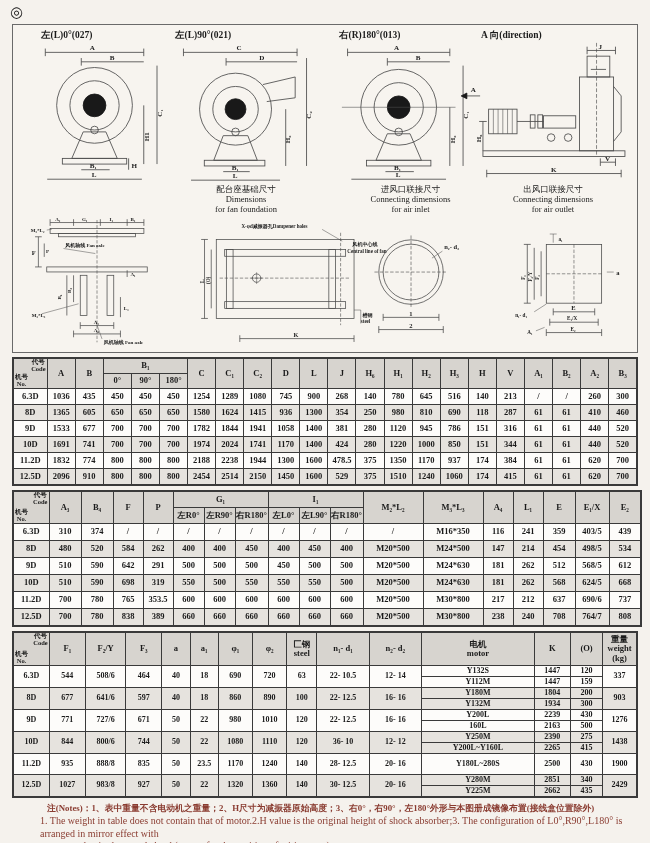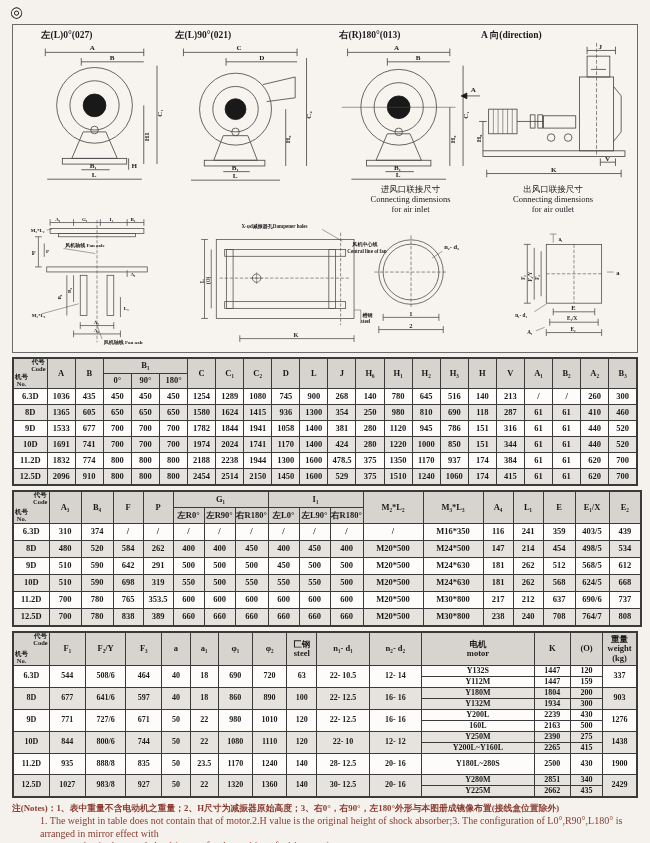--- a/index.html
+++ b/index.html
@@ -38,21 +38,21 @@
   .dim-table tbody td,.dim-table tbody th{background:#fdfcfa;height:15px;}
   #t2 tbody td,#t2 tbody th{height:16px;}
   #t3 tbody td,#t3 tbody th{height:10px;font-size:8px;}
   .dim-table tr.shade td,.dim-table tr.shade th{background:#e6e3de;}
   #t3 tr.tall td,#t3 tr.tall th{height:20px;}
   th.corner{position:relative;
     background:linear-gradient(to bottom right,rgba(0,0,0,0) 48.5%,#3a3a3a 48.5%,#3a3a3a 51.5%,rgba(0,0,0,0) 51.5%),#d7d4cf;}
   th.corner .ct{position:absolute;top:0;right:1px;font-size:6.5px;line-height:1.05;white-space:pre-line;}
   th.corner .cb{position:absolute;bottom:0;left:1px;font-size:6.5px;line-height:1.05;white-space:pre-line;}
   .notes{margin:5px 12px 0 12px;color:#8a3c31;}
-  .notes .cn{font-size:8.8px;font-weight:bold;}
+  .notes .cn{font-size:8.8px;font-weight:bold;margin-left:35px;}
   .notes .en{font-size:10px;white-space:pre-line;padding-left:28px;line-height:1.25;}
 </style>
 </head>
 <body>
 
 <div class="title">
   <span class="bullet">◎</span>
 </div>
 
 <div class="diagbox">
@@ -180,20 +180,23 @@
         <line x1="10" y1="136" x2="10" y2="144"></line>
         <line x1="152" y1="136" x2="152" y2="144"></line>
       <line x1="126" y1="2" x2="126" y2="120" class="dsh"></line>
     </g>
     <text x="128" y="8">J</text>
     <text x="1" y="104" transform="rotate(-90 4 104)">H₆</text>
     <text x="135" y="127">V</text>
     <text x="78" y="138">K</text>
   </svg>
 
+  <div class="dcap" style="left:168px;top:160px;width:130px;">配台座基础尺寸
+Dimensions
+for fan foundation</div>
   <div class="dcap" style="left:330px;top:160px;width:135px;">进风口联接尺寸
 Connecting dimensions
 for air inlet</div>
   <div class="dcap" style="left:470px;top:160px;width:140px;">出风口联接尺寸
 Connecting dimensions
 for air outlet</div>
 
   <svg class="dsvg" style="left:8px;top:190px;" width="152" height="134" viewBox="0 0 160 160">
     <g>
       <line x1="24" y1="9" x2="136" y2="9"></line>
@@ -823,21 +826,21 @@
       <tr class="shade">
         <th class="code" rowspan="2">10D</th>
         <td rowspan="2">844</td>
         <td rowspan="2">800/6</td>
         <td rowspan="2">744</td>
         <td rowspan="2">50</td>
         <td rowspan="2">22</td>
         <td rowspan="2">1080</td>
         <td rowspan="2">1110</td>
         <td rowspan="2">120</td>
-        <td rowspan="2">22- 10</td>
+        <td rowspan="2">36- 10</td>
         <td rowspan="2">12- 12</td>
         <td class="sub">Y250M</td>
         <td class="sub">2390</td>
         <td class="sub">275</td>
         <td class="wt" rowspan="2">1438</td>
       </tr>
       <tr class="shade">
         <td class="sub">Y200L~Y160L</td>
         <td class="sub">2265</td>
         <td class="sub">415</td>

